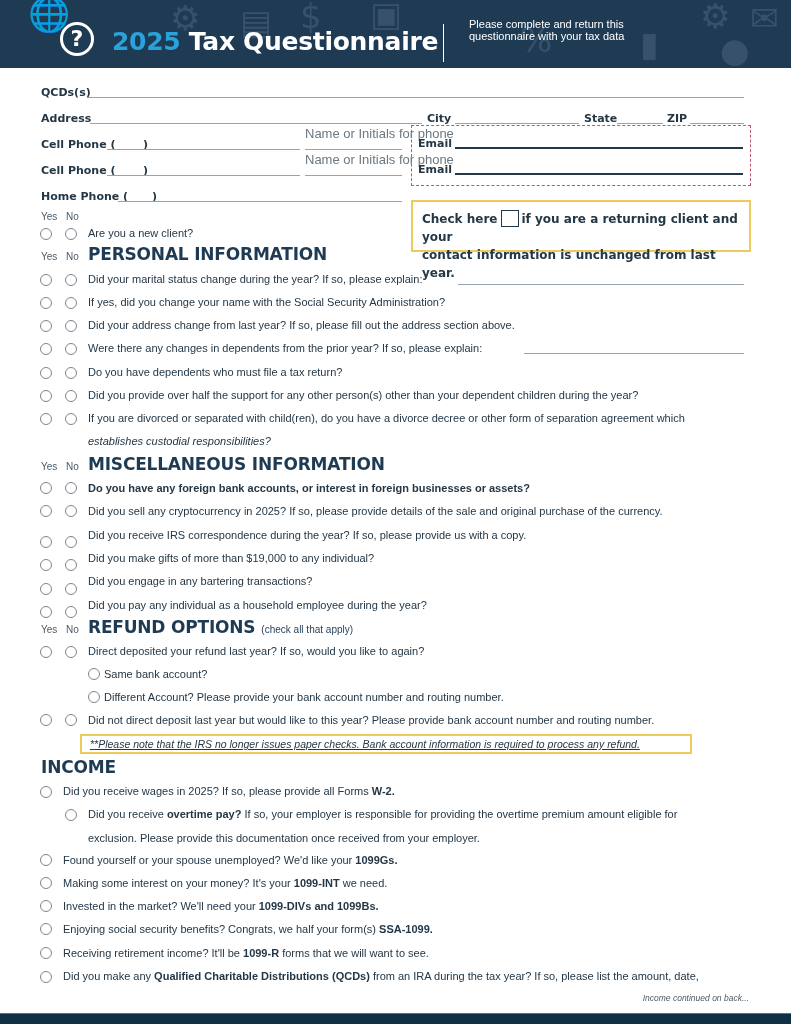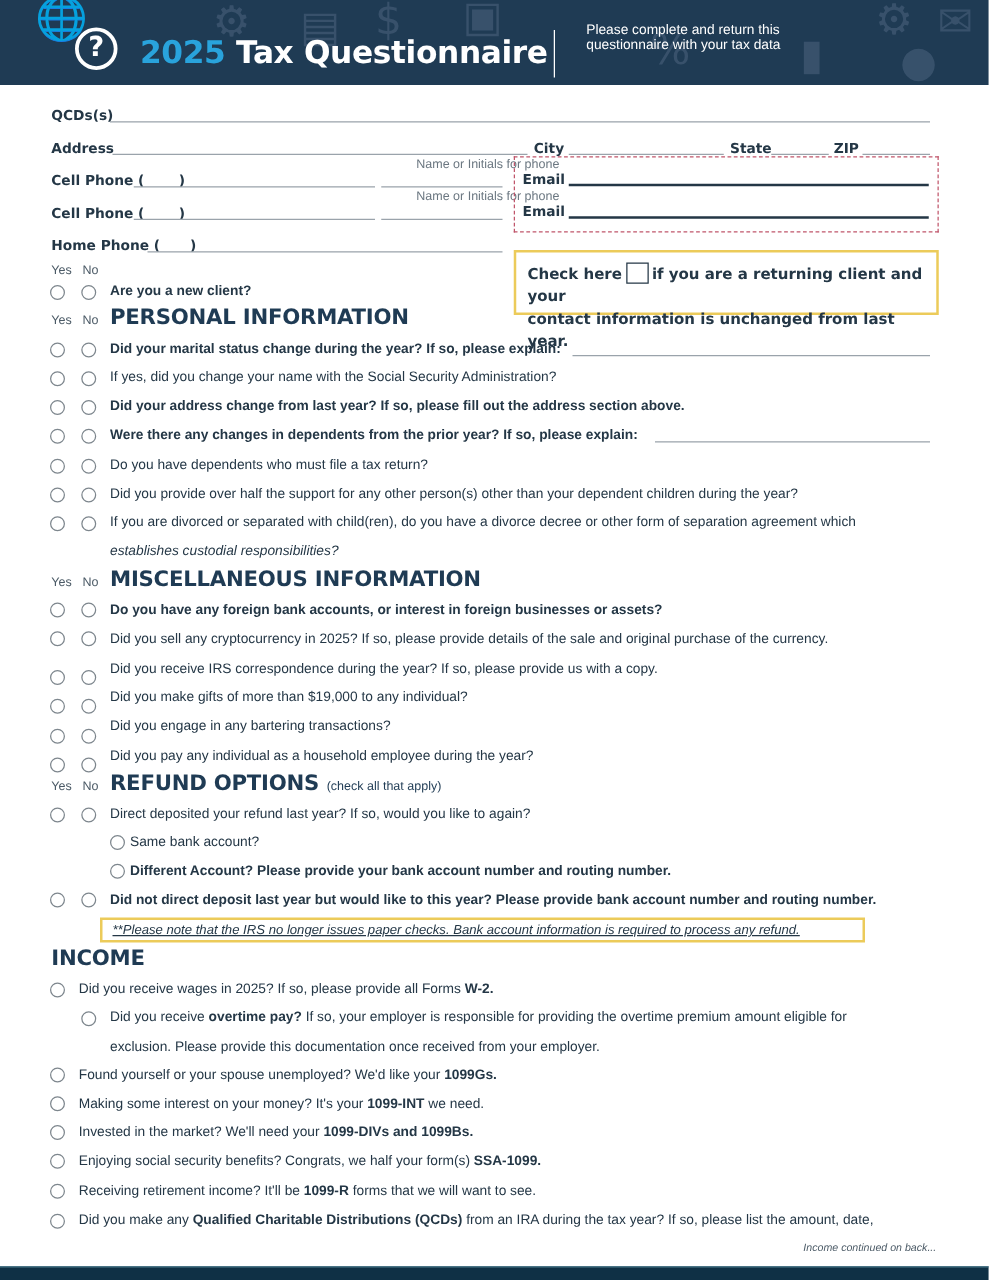--- a/index.html
+++ b/index.html
@@ -14,31 +14,31 @@
     .title { position: absolute; left: 112px; top: 27px; font-size: 25px; font-weight: bold; color: #ffffff; letter-spacing: -0.3px; font-family: "DejaVu Sans", sans-serif; }
     .title .year { color: #29a3dc; }
     .header-divider { position: absolute; left: 443px; top: 24px; width: 1px; height: 38px; background: #ffffff; }
     .header-sub { position: absolute; left: 469px; top: 18px; width: 170px; font-size: 11px; line-height: 12px; color: #ffffff; }
 
     
     .lbl { font-weight: bold; font-size: 11px; color: #243746; font-family: "DejaVu Sans", sans-serif; }
     .line { position: absolute; height: 1px; background: #9aa3ab; }
     .line.dark { background: #243746; height: 1.5px; }
     .abs { position: absolute; }
-    .tiny { position: absolute; font-size: 10px; color: #6b7781; margin-left: 28px; }
+    .tiny { position: absolute; font-size: 13px; color: #6b7781; }
 
     .dash-box { position: absolute; left: 411px; top: 125px; width: 340px; height: 61px; border: 1.5px dashed #c0566b; }
     .returning-box { position: absolute; left: 411px; top: 200px; width: 340px; height: 52px; border: 2px solid #eccb5a; }
     .returning-text { position: absolute; left: 9px; top: 8px; font-size: 12px; font-weight: bold; line-height: 18px; color: #243746; font-family: "DejaVu Sans", sans-serif; }
     .checkbox { display: inline-block; width: 18px; height: 17px; border: 1.5px solid #243746; vertical-align: -4px; margin: 0 3px; }
 
     .yn { position: absolute; font-size: 10px; color: #4b5a66; }
     .radio { position: absolute; width: 12px; height: 12px; border: 1px solid #7d868d; border-radius: 50%; background: #fff; }
     .q { position: absolute; font-size: 11px; color: #243746; white-space: nowrap; font-family: "Liberation Sans Narrow", "Liberation Sans", sans-serif; }
-    .q.b { font-weight: bold; }
+    .q.b { font-weight: normal; }
     .q b { font-weight: bold; }
     .section { position: absolute; font-size: 17px; font-weight: bold; color: #1f3b54; font-family: "DejaVu Sans", sans-serif; letter-spacing: -0.2px; }
     .section-note { font-size: 10px; font-weight: normal; color: #1f3b54; margin-left: 6px; letter-spacing: 0; font-family: "Liberation Sans", sans-serif; }
 
     .note-box { position: absolute; left: 80px; top: 734px; width: 612px; height: 20px; border: 2px solid #eccb5a; }
     .note-text { position: absolute; left: 8px; top: 2px; font-size: 10.5px; font-style: italic; text-decoration: underline; color: #243746; white-space: nowrap; }
 
     .continued { position: absolute; right: 42px; top: 993px; font-size: 8.5px; font-style: italic; color: #4b5a66; }
     .footer { position: absolute; left: 0; top: 1013px; width: 791px; height: 11px; background: #0f3045; border-top: 1px solid #4b7a8c; }
   </style>

